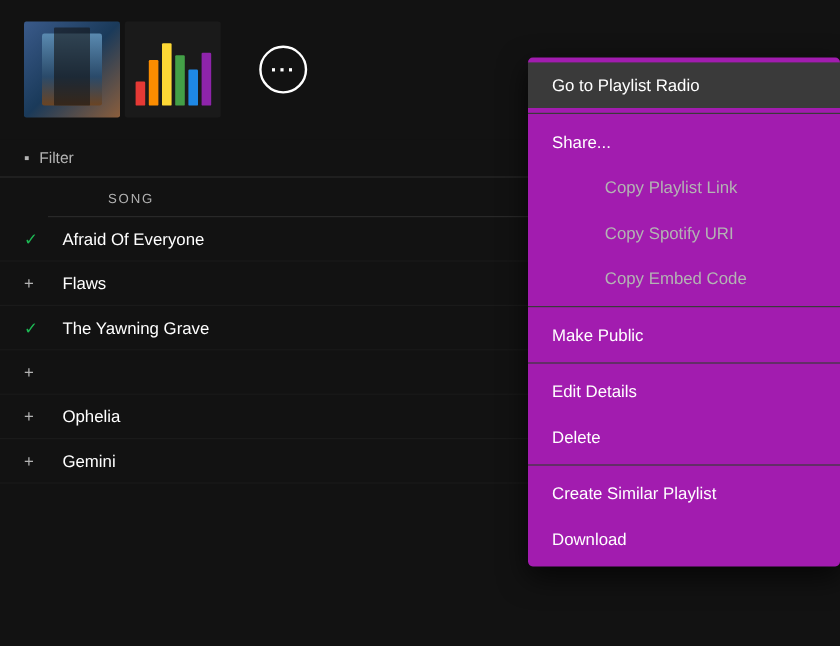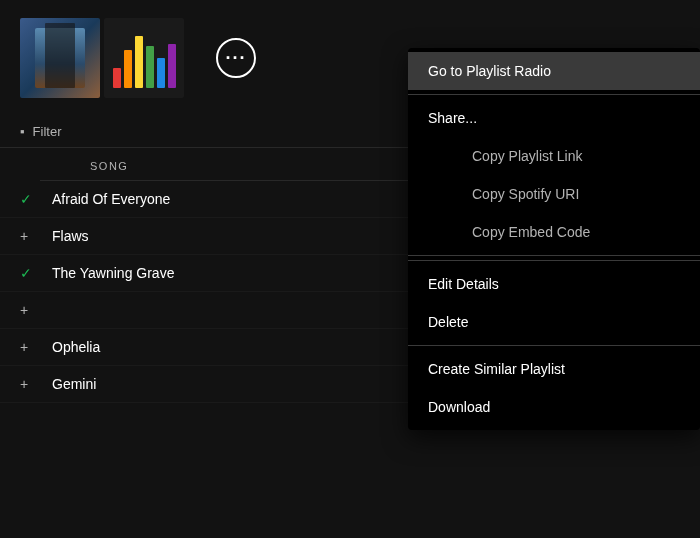--- a/index.html
+++ b/index.html
@@ -164,22 +164,22 @@
       color: #fff;
       font-size: 14px;
       margin-left: 8px;
     }
 
     
     .context-menu {
       position: absolute;
       top: 48px;
       right: 0;
-      width: 292px;
-      background: #000000;
+      width: 260px;
+      background: #a21caf;
       border-radius: 4px;
       box-shadow: 0 8px 24px rgba(0,0,0,0.7);
       z-index: 100;
       padding: 4px 0;
     }
 
     .menu-item {
       padding: 11px 20px;
       color: #fff;
       font-size: 14px;
@@ -225,20 +225,21 @@
   <button class="more-btn">···</button>
 
   <div class="context-menu">
     <div class="menu-item highlighted">Go to Playlist Radio</div>
     <div class="menu-section-divider"></div>
     <div class="menu-item">Share...</div>
     <div class="menu-item sub-item">Copy Playlist Link</div>
     <div class="menu-item sub-item">Copy Spotify URI</div>
     <div class="menu-item sub-item">Copy Embed Code</div>
     <div class="menu-section-divider"></div>
+    <div class="menu-item">Make Public</div>
     <div class="menu-section-divider"></div>
     <div class="menu-item">Edit Details</div>
     <div class="menu-item">Delete</div>
     <div class="menu-section-divider"></div>
     <div class="menu-item">Create Similar Playlist</div>
     <div class="menu-item">Download</div>
   </div>
 </div>
 
 <div class="filter-bar">

